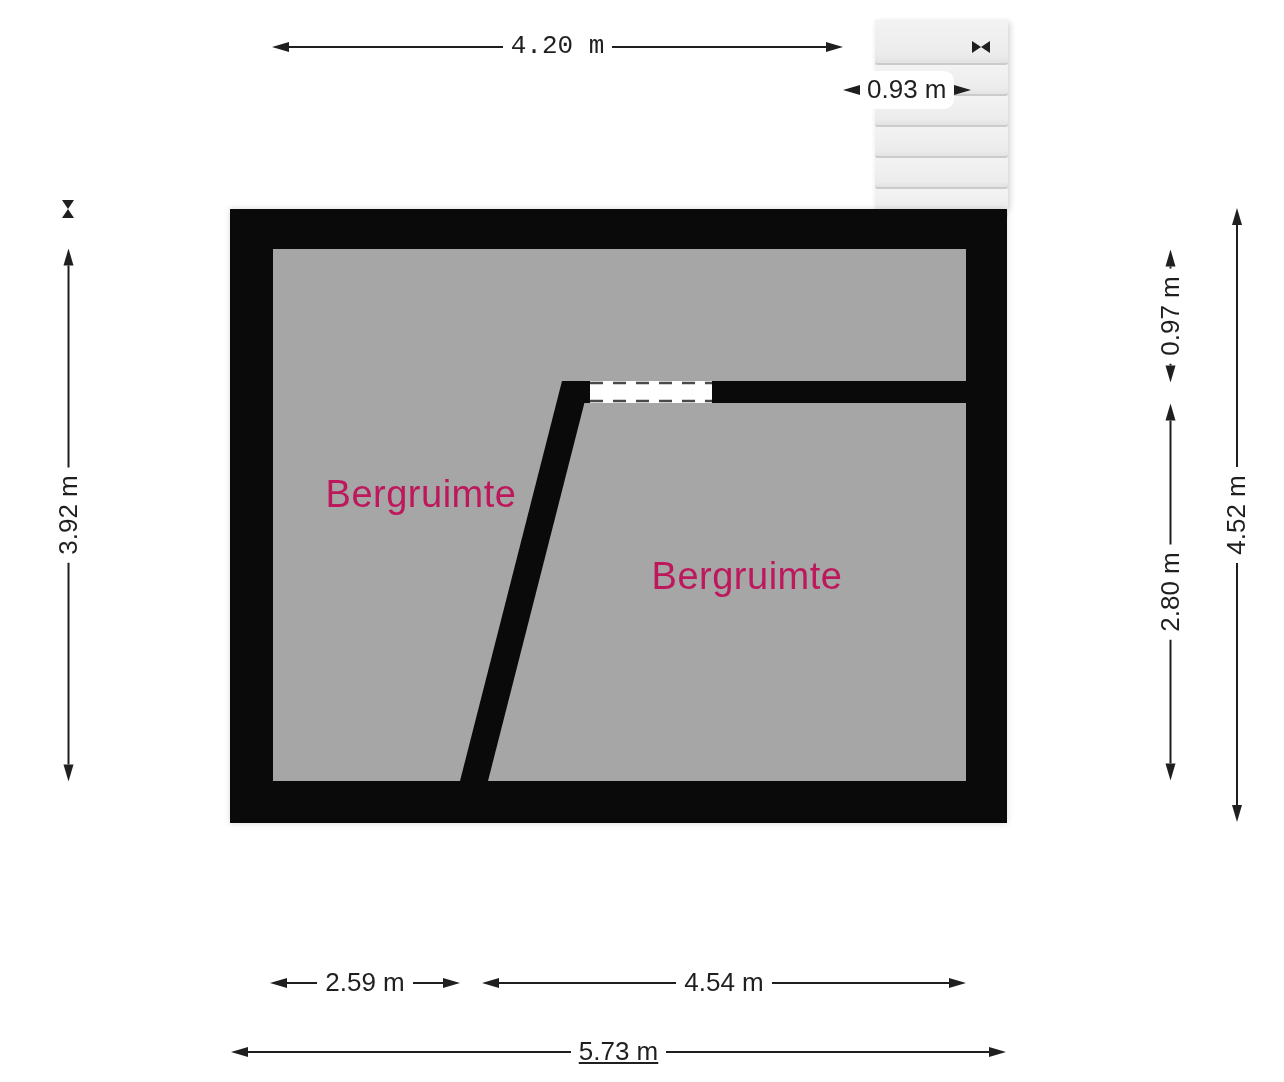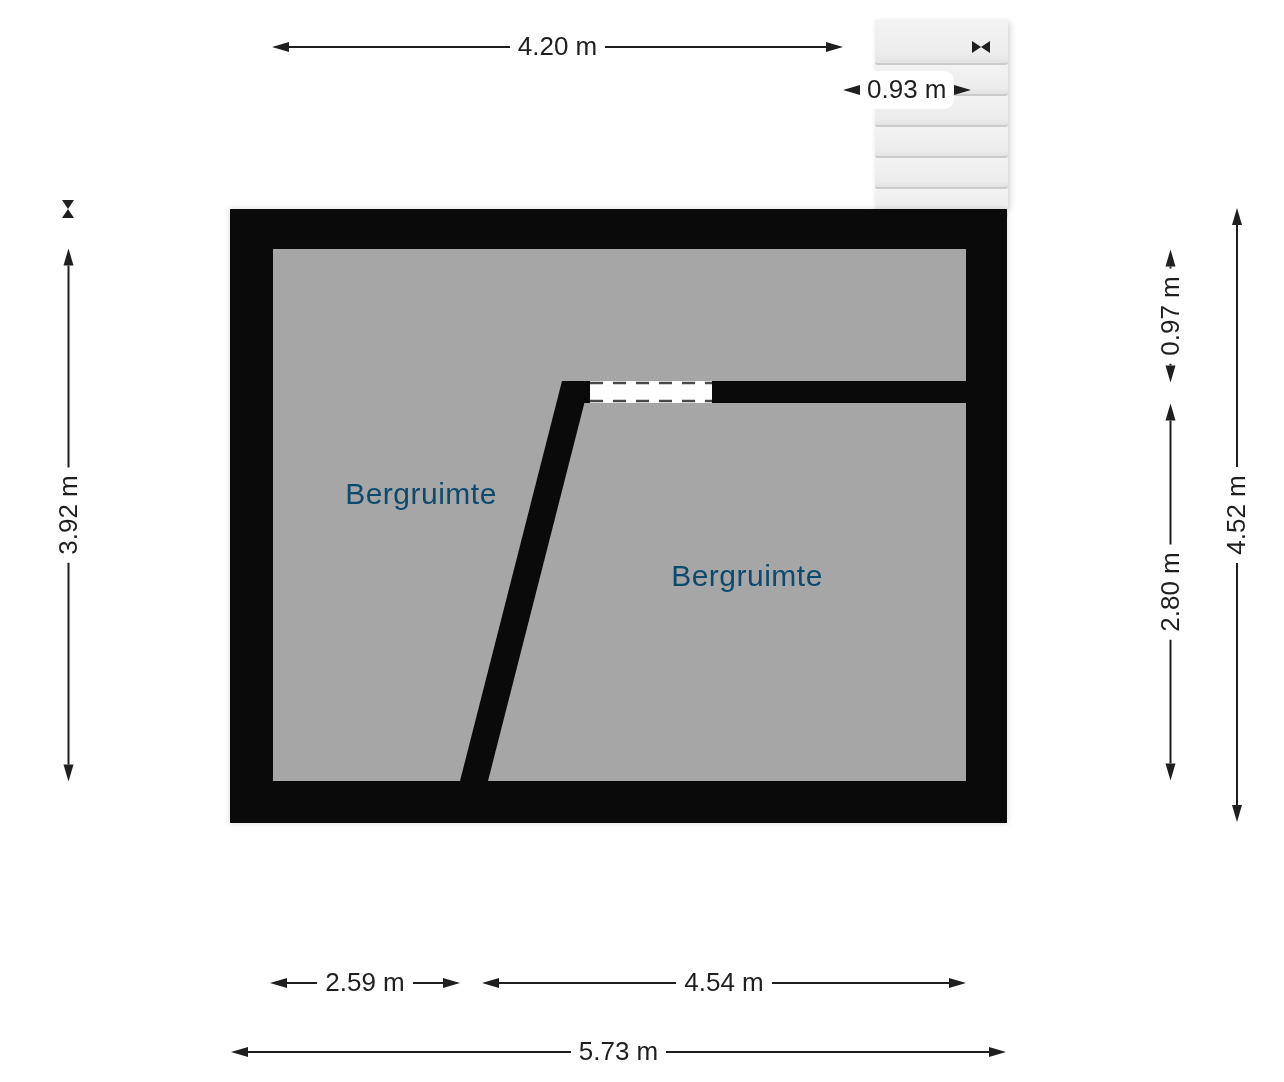--- a/index.html
+++ b/index.html
@@ -31,21 +31,21 @@
     position:absolute; left:230px; top:209px;
     filter: drop-shadow(0 0 3px rgba(0,0,0,0.15));
   }
   .f-wall   { fill: var(--wall, #0a0a0a); }
   .f-floor  { fill: var(--floor, #a6a6a6); }
   .f-window { fill: var(--window-fill, #ffffff); }
   .f-window-dash { stroke:#4a4a4a; stroke-width:2.5; stroke-dasharray:13 10; fill:none; }
 
   .room-label {
     position:absolute; transform:translate(-50%,-50%);
-    font-size:30px; color:#0c4a6e; white-space:nowrap; letter-spacing:0.5px;
+    font-size:38px; color:#be185d; white-space:nowrap; letter-spacing:0.5px;
   }
 
   
   .dim {
     position:absolute; height:26px;
     display:flex; align-items:center;
     color: var(--dim, #1f1f1f);
   }
   .dim.v { transform: rotate(-90deg); }
   .dline { flex:1 1 auto; height:2px; background: var(--dim, #1f1f1f); min-width:0; }
@@ -86,21 +86,21 @@
     <rect class="f-wall" x="332" y="172" width="404" height="22"></rect>
     <polygon class="f-wall" points="332,172 360,172 258,572 230,572"></polygon>
     <rect class="f-window" x="360" y="172" width="122" height="22"></rect>
     <line class="f-window-dash" x1="360" y1="174" x2="482" y2="174"></line>
     <line class="f-window-dash" x1="360" y1="192" x2="482" y2="192"></line>
   </svg>
 
   <div class="room-label" style="left:421px; top:494px;">Bergruimte</div>
   <div class="room-label" style="left:747px; top:576px;">Bergruimte</div>
 
-  <div class="dim" style="left:272px; top:34px; width:571px;">
+  <div class="dim" style="left:272px; top:34px; width:571px;font-family:Liberation Mono, monospace;">
     <span class="ah left"></span>
     <span class="dline"></span>
     <span class="dlabel">4.20 m</span>
     <span class="dline"></span>
     <span class="ah right"></span>
   </div>
   <div class="dim" style="left:843px; top:34px; width:127px;margin-top:43px;">
     <span class="ah left"></span>
     <span class="dline"></span>
     <span class="dlabel pill">0.93 m</span>
@@ -155,21 +155,21 @@
     <span class="ah right"></span>
   </div>
   <div class="dim" style="left:482px; top:970px; width:484px;">
     <span class="ah left"></span>
     <span class="dline"></span>
     <span class="dlabel">4.54 m</span>
     <span class="dline"></span>
     <span class="ah right"></span>
   </div>
 
-  <div class="dim" style="left:231px; top:1039px; width:775px;">
+  <div class="dim" style="left:231px; top:1039px; width:775px;text-decoration:underline;">
     <span class="ah left"></span>
     <span class="dline"></span>
     <span class="dlabel">5.73 m</span>
     <span class="dline"></span>
     <span class="ah right"></span>
   </div>
 
 </div>
 
 </body></html>

